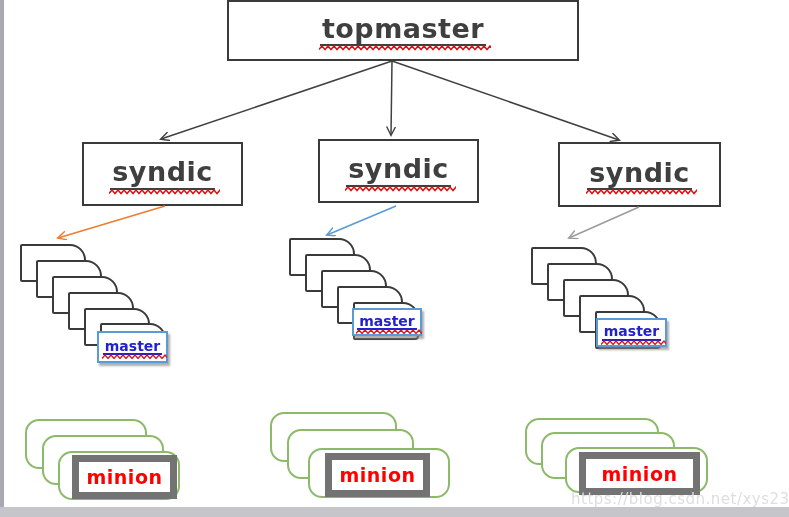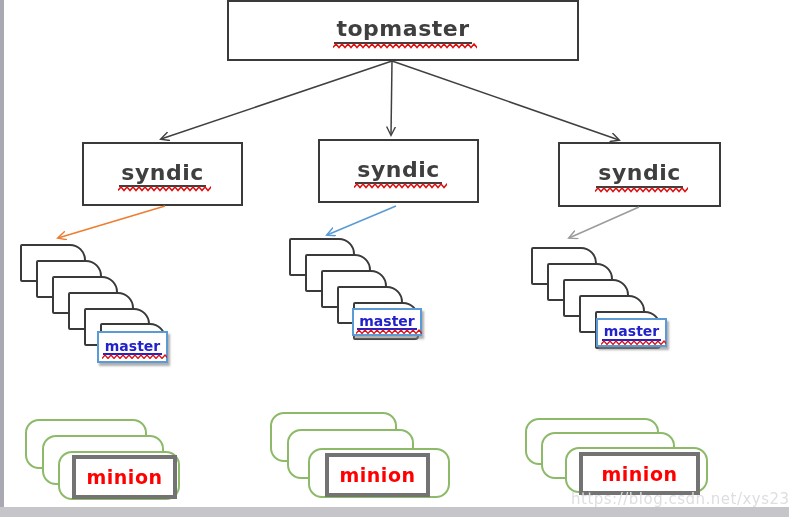--- a/index.html
+++ b/index.html
@@ -10,21 +10,21 @@
   .overlay { position:absolute; left:0; top:0; width:789px; height:517px; z-index:10; pointer-events:none; }
 
   .box {
     position:absolute; background:#fff; border:2px solid #3a3a3a;
     display:flex; align-items:center; justify-content:center; box-sizing:border-box; z-index:2;
   }
   .ulabel {
     position:relative; display:inline-block; font-weight:bold;
     border-bottom:2px solid currentColor; padding:0 2px 1px 2px; line-height:1.05;
   }
-  .big { font-size:22px; letter-spacing:0.5px; }
+  .big { font-size:27px; letter-spacing:0.5px; }
   svg.squiggle {
     position:absolute; left:-1px; bottom:-7px; width:calc(100% + 6px); height:6px; overflow:hidden;
   }
   .mlabel .ulabel { border-bottom-width:2px; font-size:14px; padding-bottom:0; }
   .mlabel svg.squiggle { bottom:-6px; height:5px; }
 
   .card {
     position:absolute; width:66px; height:38px; background:#fff;
     border:2px solid #3a3a3a; border-radius:2px 16px 4px 2px; box-sizing:border-box; z-index:3;
   }
@@ -32,21 +32,21 @@
     position:absolute; background:#fff; border:2px solid #5B9BD5; box-sizing:border-box;
     display:flex; align-items:center; justify-content:center; z-index:4;
     box-shadow:2px 3px 2px rgba(130,130,130,0.65);
   }
 
   .gcard {
     position:absolute; background:#fff; border:2px solid #8CBA69; border-radius:14px;
     box-sizing:border-box; z-index:3;
   }
   .mbox {
-    position:absolute; background:#fff; border:4px solid #737373; box-sizing:border-box;
+    position:absolute; background:#fff; border:7px solid #737373; box-sizing:border-box;
     display:flex; align-items:center; justify-content:center; z-index:4;
   }
   .mbox span { font-weight:bold; font-size:19px; letter-spacing:0.5px; }
 
   .watermark {
     position:absolute; left:571px; top:490px; width:218px; z-index:20;
     font-size:15px; color:#dedede; white-space:nowrap; letter-spacing:0.5px;
   }
   .vscroll { position:absolute; left:0; top:0; width:4px; height:517px; background:#a9a9b3; z-index:30; }
   .hscroll { position:absolute; left:0; top:507px; width:789px; height:10px; background:#c5c5ca; z-index:30; }

